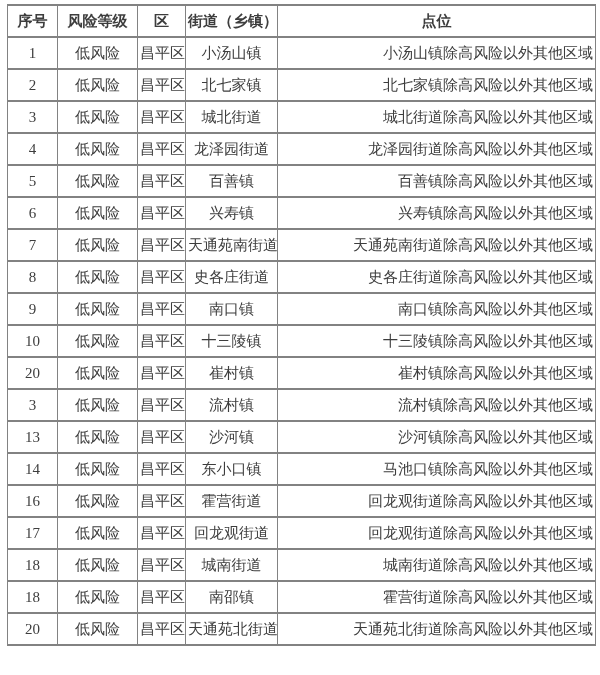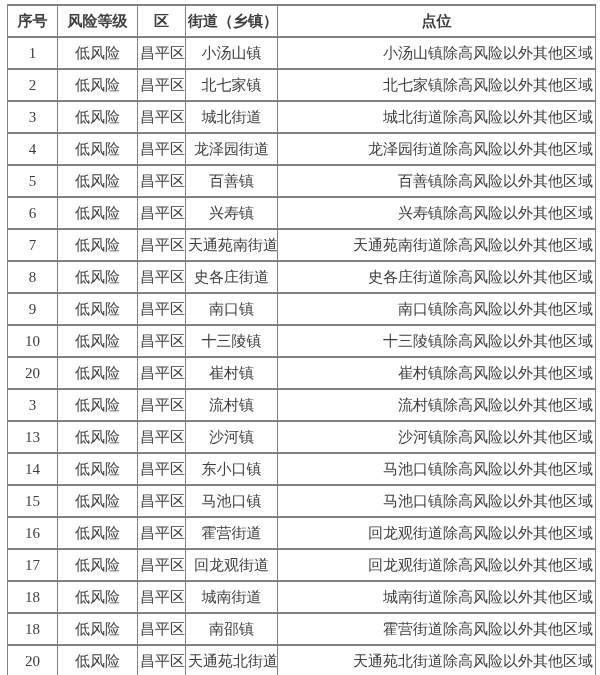--- a/index.html
+++ b/index.html
@@ -159,27 +159,20 @@
         <td class="c4">沙河镇除高风险以外其他区域</td>
       </tr>
       <tr>
         <td class="c0">14</td>
         <td class="c1">低风险</td>
         <td class="c2">昌平区</td>
         <td class="c3">东小口镇</td>
         <td class="c4">马池口镇除高风险以外其他区域</td>
       </tr>
       <tr>
-        <td class="c0">15</td>
-        <td class="c1">低风险</td>
-        <td class="c2">昌平区</td>
-        <td class="c3">马池口镇</td>
-        <td class="c4">马池口镇除高风险以外其他区域</td>
-      </tr>
-      <tr>
         <td class="c0">16</td>
         <td class="c1">低风险</td>
         <td class="c2">昌平区</td>
         <td class="c3">霍营街道</td>
         <td class="c4">回龙观街道除高风险以外其他区域</td>
       </tr>
       <tr>
         <td class="c0">17</td>
         <td class="c1">低风险</td>
         <td class="c2">昌平区</td>

